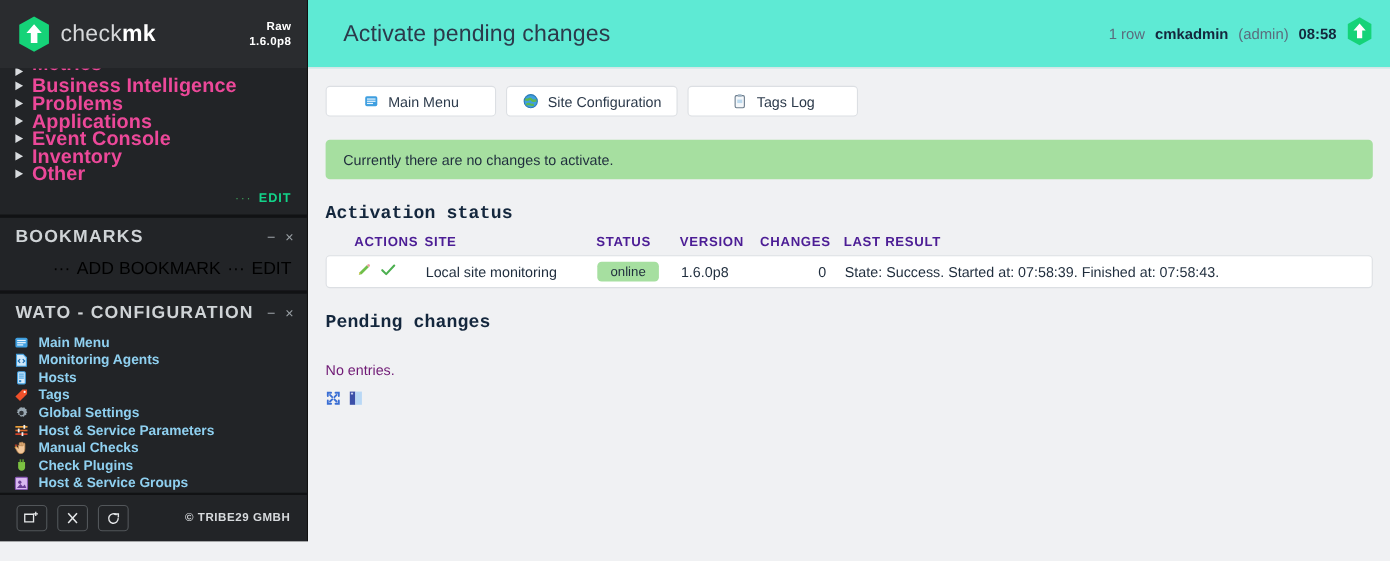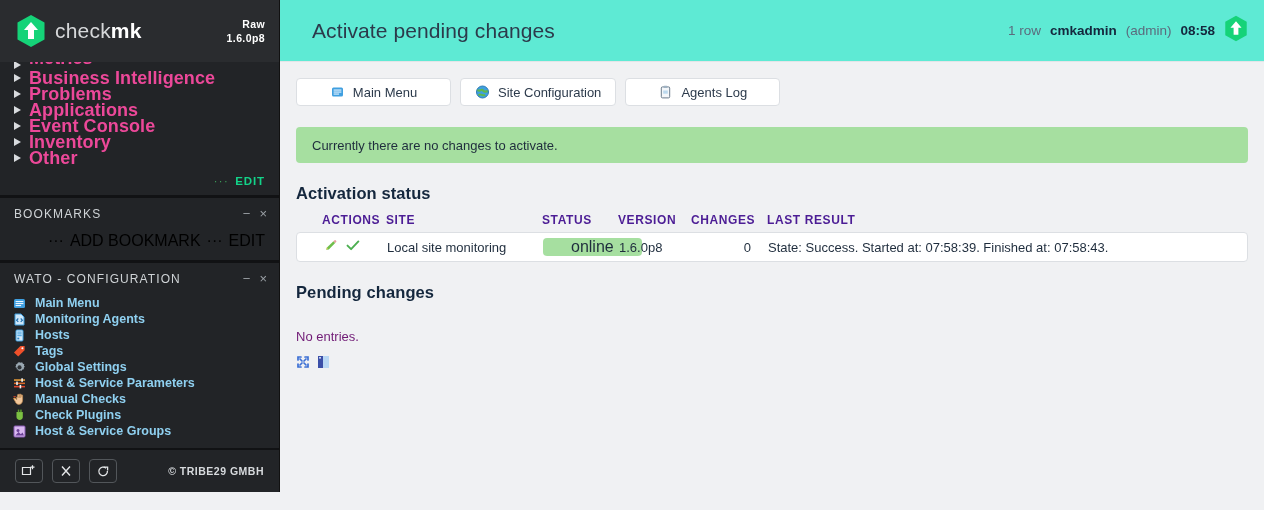--- a/index.html
+++ b/index.html
@@ -44,21 +44,21 @@
     flex: 1 1 auto; overflow: hidden;
     display: flex; flex-direction: column;
   }
   .snapin { background: #222427; }
   .snapin + .snapin { border-top: 3px solid #111214; }
   .snapin-head {
     display: flex; align-items: center;
     padding: 9px 12px 7px 14px;
   }
   .snapin-title {
-    color: #cfd3d6; font-weight: 400; font-size: 12px;
+    color: #cfd3d6; font-weight: 700; font-size: 16px;
     letter-spacing: 1.1px; text-transform: uppercase;
   }
   .snapin-ctrls { margin-left: auto; display: flex; gap: 9px; align-items: center; }
   .snapin-ctrls span { color: #9aa0a5; font-size: 13px; line-height: 10px; cursor: pointer; }
 
   .navlist { padding: 0 0 6px 0; }
   .navitem {
     display: flex; align-items: center; gap: 7px;
     padding: 1px 12px 1px 14px;
     height: 16px;
@@ -145,21 +145,21 @@
   .tico { width: 15px; height: 16px; display: block; }
 
   .alert {
     margin-top: 21px;
     height: 36px; background: #a6dfa0; border-radius: 4px;
     display: flex; align-items: center; padding: 0 16px;
     color: #1f2d3d; font-size: 13px;
     width: 952px;
   }
 
-  .h2 { margin-top: 21px; font-size: 16.5px; color: #14273d; font-weight: 700; letter-spacing: .1px; }
+  .h2 { margin-top: 21px; font-size: 16.5px; color: #14273d; font-weight: 700; letter-spacing: .1px; font-family: Liberation Mono, monospace; }
 
   .tbl { width: 952px; margin-top: 10px; }
   .tbl-head { display: flex; align-items: center; padding: 0 0 5px 0; }
   .th {
     font-size: 12px; color: #4c1d95; font-weight: 700;
     letter-spacing: .6px; text-transform: uppercase;
   }
   .tbl-row {
     background: #ffffff; border: 1px solid #dcdfe3; border-radius: 4px;
     display: flex; align-items: center; height: 30px;
@@ -168,22 +168,22 @@
   .c-actions { width: 68px; padding-left: 26px; }
   .c-site    { width: 178px; padding-left: 22px; }
   .c-status  { width: 76px; }
   .c-version { width: 73px; }
   .c-changes { width: 59px; justify-content: flex-end; }
   .c-last    { flex: 1 1 auto; padding-left: 17px; }
   .th.c-changes { justify-content: flex-end; }
 
   .badge {
     background: #a6dfa0; color: #1f2d3d;
-    font-size: 16px; border-radius: 4px;
-    padding: 3px 28px; line-height: 12px;
+    font-size: 12px; border-radius: 4px;
+    padding: 3px 12px; line-height: 12px;
   }
   .acts { display: flex; gap: 7px; align-items: center; }
 
   .noentries { margin-top: 27px; font-size: 13px; color: #701a75; }
   .footicons { margin-top: 11px; display: flex; gap: 7px; align-items: center; }
 </style>
 </head>
 <body>
 
 <div class="app">
@@ -446,21 +446,21 @@
           <span class="tlbl">Site Configuration</span>
         </div>
         <div class="tabbtn">
           <span>
             <svg class="tico" viewBox="0 0 15 15">
               <rect x="3.3" y="2.4" width="8.4" height="11" rx="1.2" fill="#f4f7fa" stroke="#6b7c8c" stroke-width="1"></rect>
               <rect x="5.6" y="1.2" width="3.8" height="2.2" rx=".7" fill="#9fb2c2"></rect>
               <rect x="5.2" y="6" width="4.6" height="3.2" fill="#bcd9ee"></rect>
             </svg>
           </span>
-          <span class="tlbl">Agents Log</span>
+          <span class="tlbl">Tags Log</span>
         </div>
       </div>
 
       <div class="alert">
         <span>Currently there are no changes to activate.</span>
       </div>
 
       <div class="h2">Activation status</div>
 
       <div class="tbl">

